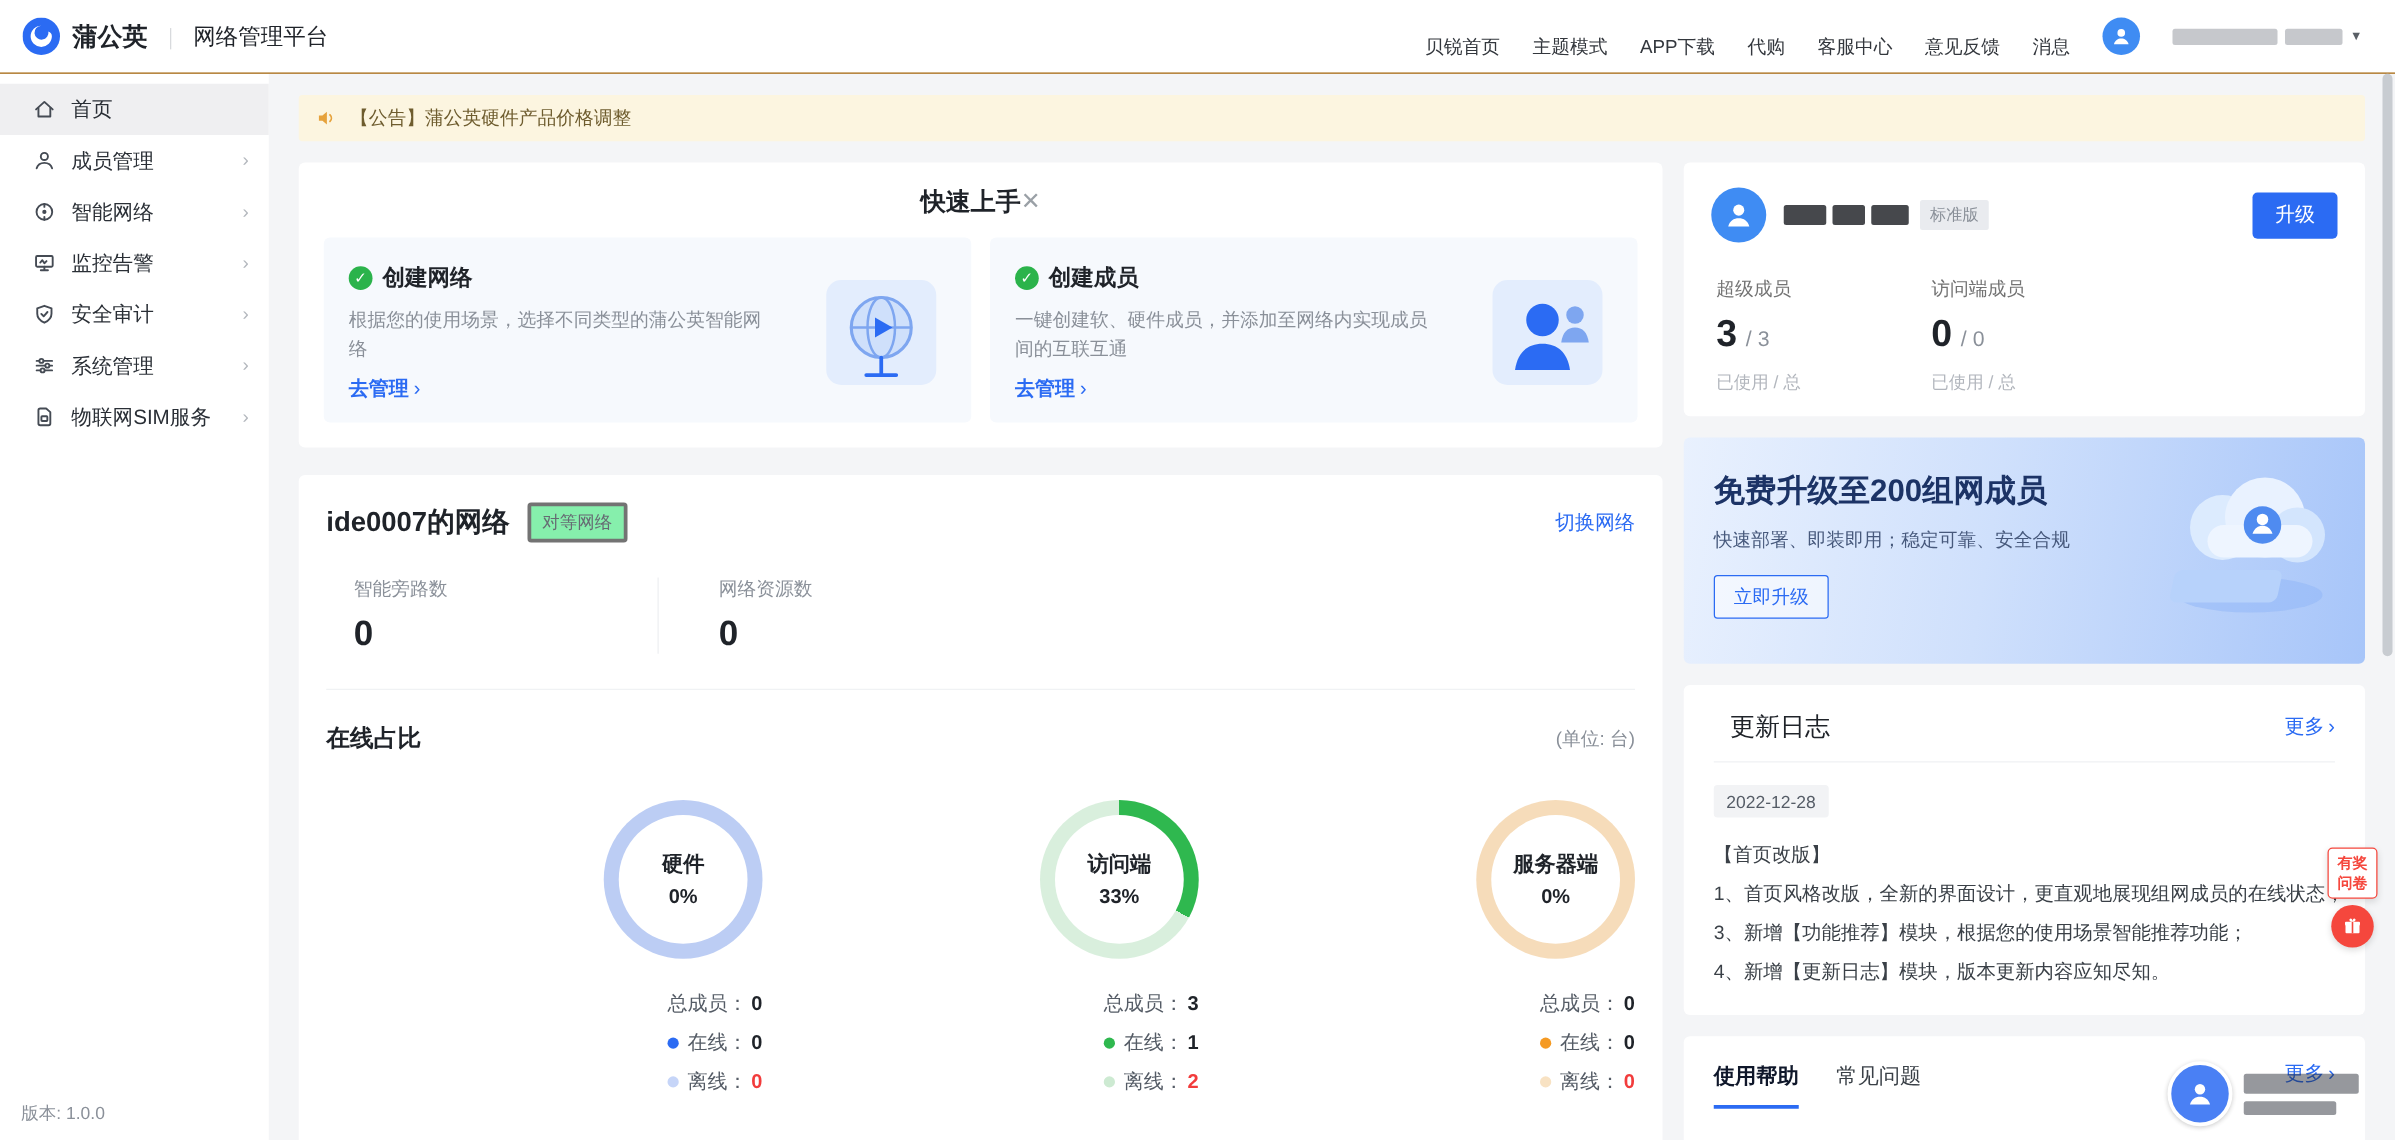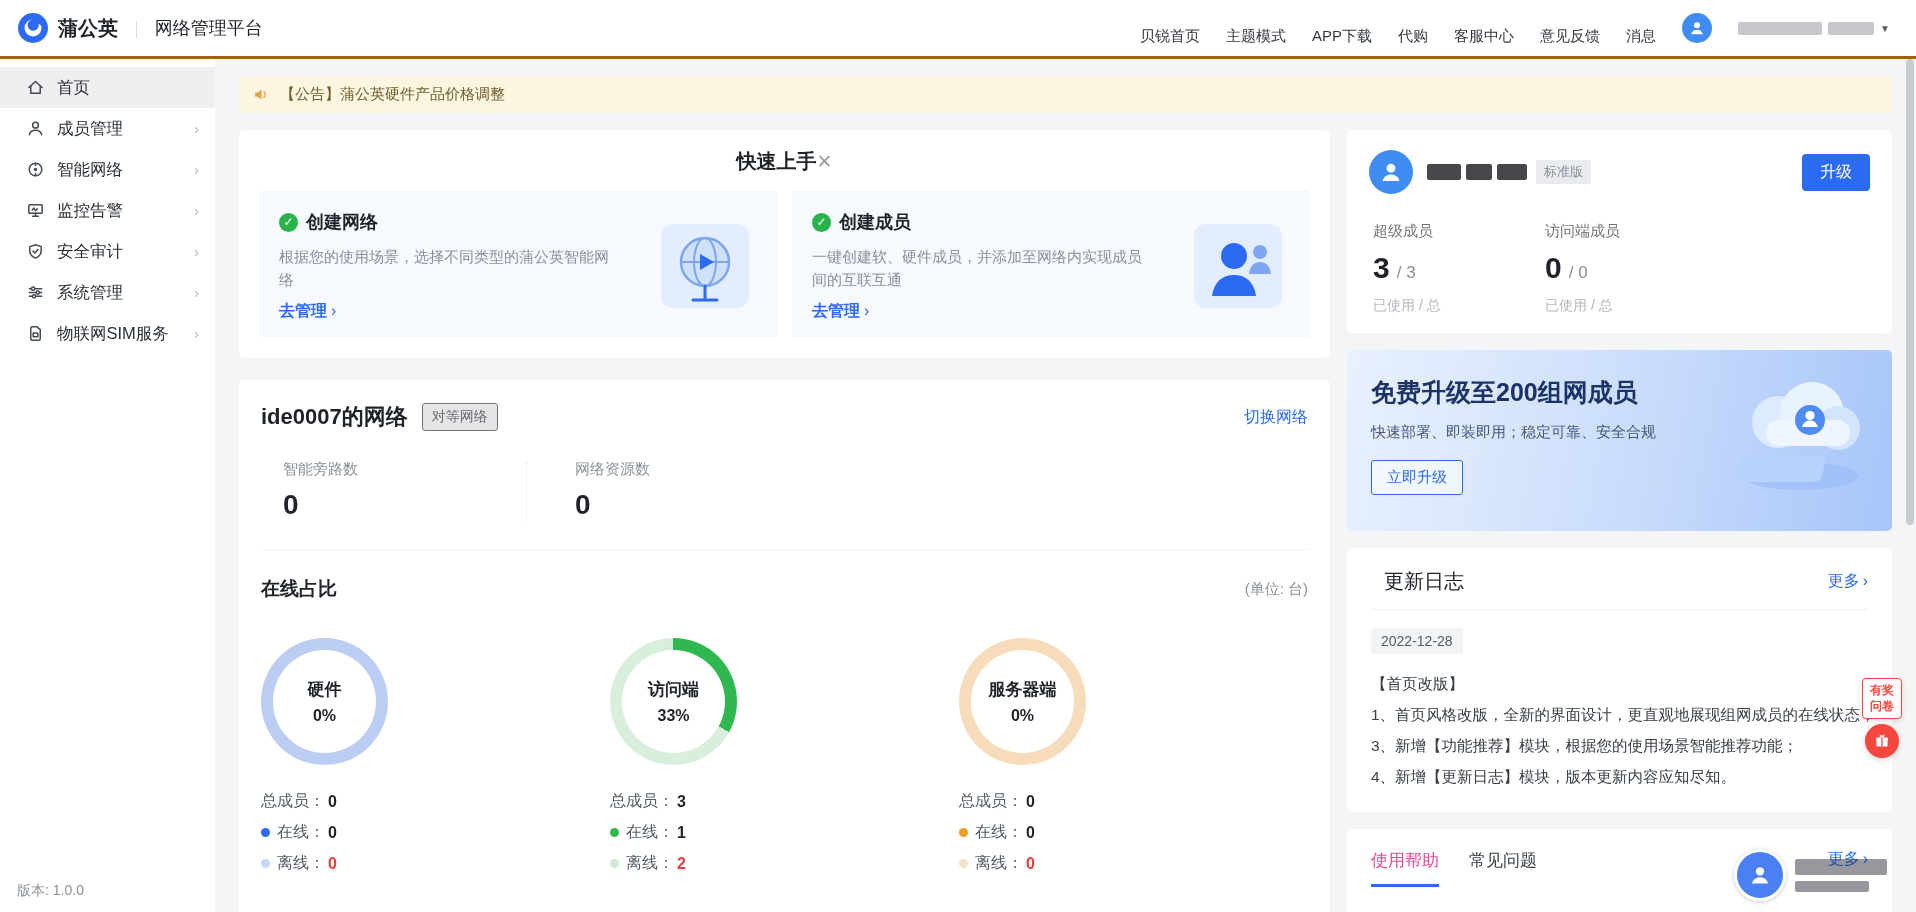--- a/index.html
+++ b/index.html
@@ -2,21 +2,21 @@
 <html><head>
 <meta charset="utf-8">
 <style>
   * { margin:0; padding:0; box-sizing:border-box; }
   html,body { width:1916px; height:912px; }
   body { font-family:"Liberation Sans",sans-serif; background:#f4f5f7; overflow:hidden; position:relative; color:#1f2329; }
   svg { display:block; }
 
   
   .header { position:absolute; top:0; left:0; width:1916px; height:59px; background:#fff;
-            border-bottom:3px solid #a16207; display:flex; align-items:center; justify-content:space-between; z-index:20; }
+            border-bottom:1px solid #a16207; display:flex; align-items:center; justify-content:space-between; z-index:20; }
   .header-left { display:flex; align-items:center; padding-left:18px; }
   .logo-mark { width:30px; height:30px; margin-right:10px; }
   .brand { font-size:20px; font-weight:bold; }
   .brand-sep { color:#d8dadd; margin:0 10px; font-size:17px; }
   .platform { font-size:18px; }
   .header-right { display:flex; align-items:center; gap:26px; padding-right:26px; }
   .nav-item { font-size:15px; color:#33373d; cursor:pointer; white-space:nowrap;margin-top:16px; }
   .avatar-sm { width:30px; height:30px; border-radius:50%; background:#3f8cf3; display:flex; align-items:center; justify-content:center; overflow:hidden; cursor:pointer; }
   .blur-group { display:flex; align-items:center; gap:6px; cursor:pointer; }
   .blur-block { height:13px; border-radius:2px; background:#c6c8cc; display:inline-block; }
@@ -54,33 +54,33 @@
   .qs-item-title { font-size:18px; font-weight:bold; }
   .qs-desc { font-size:15px; color:#8a9099; margin-top:12px; width:340px; line-height:1.5; }
   .qs-link { margin-top:auto; font-size:16px; color:#2b6bf3; cursor:pointer; font-weight:bold; }
   .qs-link .chev { font-weight:normal; margin-left:4px; }
   .qs-art { width:104px; height:104px; flex:none; align-self:center; }
 
   
   .net-card { margin-top:22px; padding:22px 22px 0; height:640px; }
   .net-head { display:flex; align-items:center; }
   .net-title { font-size:22px; font-weight:bold; }
-  .net-badge { margin-left:14px; font-size:14px; color:#666b73; background:#e5e5e5; border:1px solid #737373; border-radius:3px; padding:4px 9px; }
+  .net-badge { margin-left:14px; font-size:14px; color:#666b73; background:#86efac; border:3px solid #737373; border-radius:3px; padding:4px 9px; }
   .net-switch { margin-left:auto; font-size:16px; color:#2b6bf3; cursor:pointer; }
   .net-stats { margin-top:28px; display:flex; }
   .net-stat { padding-left:22px; }
   .net-stat:first-child { width:266px; border-right:1px solid #eef0f2; margin-right:26px; }
   .net-stat .lbl { font-size:15px; color:#8a9099; }
   .net-stat .val { font-size:28px; font-weight:bold; margin-top:10px; }
   .net-divider { border-bottom:1px solid #f0f2f4; margin-top:28px; }
   .online-head { margin-top:26px; display:flex; justify-content:space-between; align-items:center; }
   .online-title { font-size:19px; font-weight:bold; }
   .online-unit { font-size:15px; color:#8a9099; }
   .charts { margin-top:36px; display:flex; }
-  .chart { flex:1; display:flex; flex-direction:column; align-items:flex-start; }
+  .chart { flex:1; display:flex; flex-direction:column; align-items:flex-end; }
   .donut { width:127px; height:127px; border-radius:50%; position:relative; }
   .hole { position:absolute; inset:12px; background:#fff; border-radius:50%; display:flex; flex-direction:column; align-items:center; justify-content:center; }
   .donut-name { font-size:17px; font-weight:bold; }
   .donut-pct { font-size:16px; font-weight:bold; margin-top:6px; }
   .legend { margin-top:26px; }
   .lrow { display:flex; align-items:center; justify-content:center; margin-top:10px; font-size:16px; color:#555c66; }
   .lrow:first-child { margin-top:0; }
   .dot { width:9px; height:9px; border-radius:50%; margin-right:7px; }
   .lval { font-weight:bold; color:#1f2329; margin-left:3px; }
   .lval-red { color:#f23c3c; }
@@ -118,21 +118,21 @@
   .more-link { font-size:16px; color:#2b6bf3; cursor:pointer; }
   .more-link .chev { margin-left:3px; }
   .log-date { display:inline-block; margin-top:18px; background:#f2f3f5; color:#555c66; font-size:14px; padding:5px 10px; border-radius:3px; }
   .log-heading { margin-top:20px; font-size:15.5px; color:#3a4047; }
   .log-line { margin-top:10px; font-size:15.5px; color:#3a4047; white-space:nowrap; }
 
   
   .help-card { margin-top:17px; padding:20px 24px 0; height:160px; overflow:hidden; }
   .help-head { display:flex; align-items:flex-start; }
   .tab { font-size:17px; color:#3a4047; cursor:pointer; padding-bottom:12px; margin-right:30px; }
-  .tab.active { color:#ec4899; font-weight:normal; border-bottom:3px solid #2b6bf3; }
+  .tab.active { color:#0f172a; font-weight:bold; border-bottom:3px solid #2b6bf3; }
   .help-head .more-link { margin-left:auto; }
   .help-item { margin-top:24px; font-size:16px; color:#3a4047; cursor:pointer; }
 
   
   .survey { position:absolute; right:14px; top:678px; width:40px; z-index:30; text-align:center; }
   .survey-box { background:#fff; border:1px solid #f5473d; border-radius:4px; color:#f5473d; font-size:12px; font-weight:bold;
                 padding:4px 2px; line-height:1.3; box-shadow:0 2px 6px rgba(0,0,0,0.12); cursor:pointer; }
   .survey-ball { width:34px; height:34px; border-radius:50%; background:#f5473d; margin:5px auto 0; display:flex;
                  align-items:center; justify-content:center; box-shadow:0 2px 6px rgba(0,0,0,0.15); cursor:pointer; }
   .watermark { position:absolute; right:22px; bottom:6px; width:160px; height:62px; display:flex; align-items:center; gap:9px; z-index:25; opacity:0.85; }

